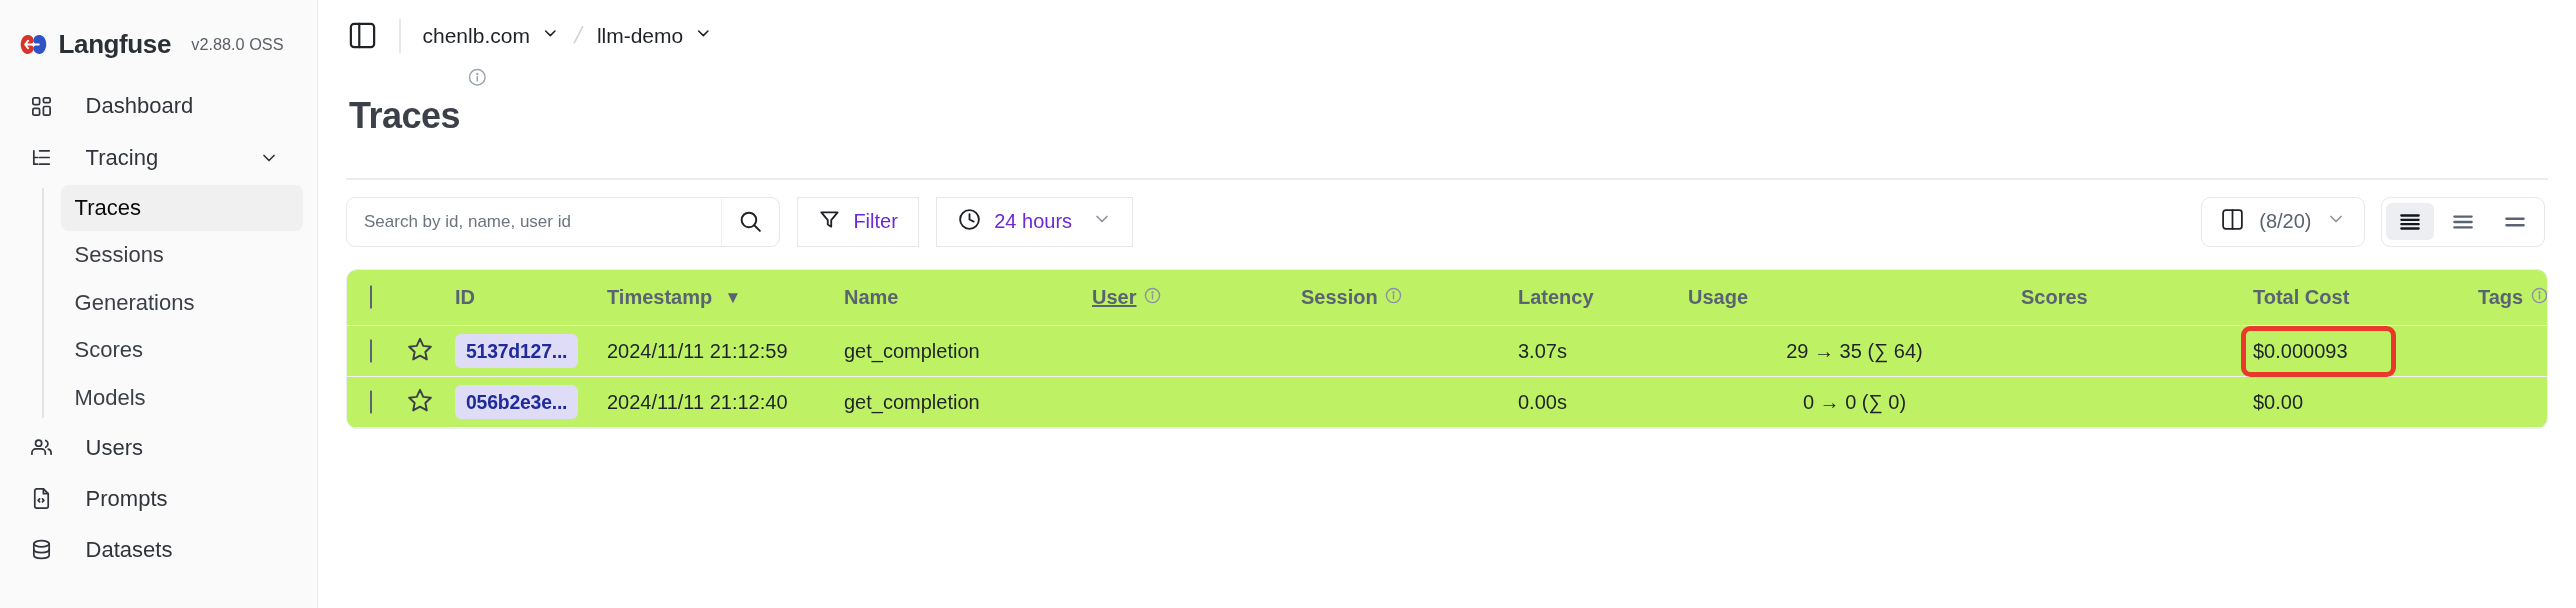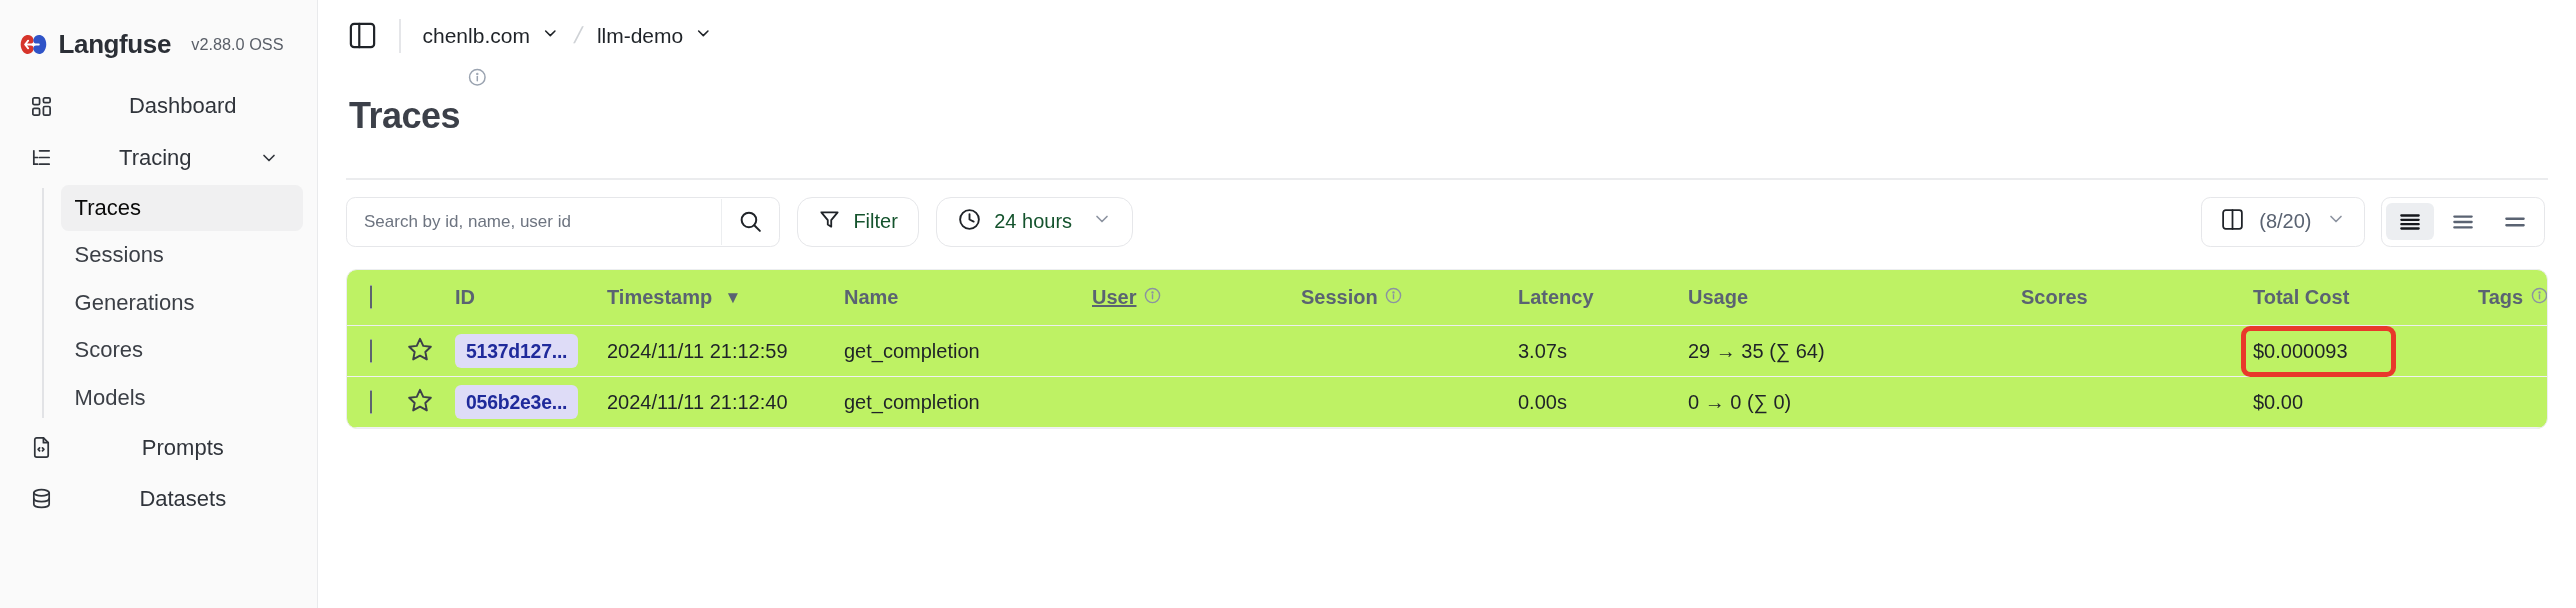--- a/index.html
+++ b/index.html
@@ -24,21 +24,21 @@
   .brand-logo { width: 29px; height: 23px; flex: 0 0 29px; position: relative; }
   .brand-name { font-size: 26px; font-weight: 700; color: #2b2f36; letter-spacing: -0.4px; }
   .brand-version { font-size: 16.3px; color: #5a5f68; margin-left: 9.3px; font-weight: 400; }
 
   .nav { padding: 12.4px 0 0 0; }
   .nav-item {
     display: flex; align-items: center; gap: 33px;
     height: 48px; margin: 3.1px 26px 3.1px 18.6px;
     padding: 0 11px; border-radius: 7.7px;
     font-size: 22px; color: #30343b;
-    cursor: pointer; position: relative; text-align: center;
+    cursor: pointer; position: relative;
   }
   .nav-item .nav-ico { width: 23px; height: 23px; flex: 0 0 23px; display:flex; align-items:center; justify-content:center; }
   .nav-item .nav-label { flex: 1; }
   .nav-chevron { width: 22px; height: 22px; flex: 0 0 22px; display:flex; align-items:center; justify-content:center; }
 
   .subnav { position: relative; margin-left: 42px; padding-left: 0; }
   .subnav::before {
     content: ""; position: absolute; left: 0; top: 3.1px; bottom: 3.1px;
     width: 1.5px; background: #e2e3e6;
   }
@@ -76,22 +76,22 @@
     font-family: "Liberation Sans", sans-serif;
   }
   .search-input::placeholder { color: #6d7480; }
   .search-btn {
     width: 67px; height: 46px; border-left: 1.5px solid #eceef0;
     display:flex; align-items:center; justify-content:center; cursor:pointer; border-radius: 0 7.7px 7.7px 0;
   }
   .btn {
     display: flex; align-items: center; gap: 12.4px;
     height: 50px; padding: 4px 20px;
-    border: 1.5px solid #e6e7ea; border-radius: 15px; background: #fff;
-    font-size: 20px; color: #14532d; cursor: pointer; white-space: nowrap;
+    border: 1.5px solid #e6e7ea; border-radius: 0; background: #fff;
+    font-size: 20px; color: #6d28d9; cursor: pointer; white-space: nowrap;
   }
   .btn .chev { margin-left: 7.7px; }
   .toolbar-right { margin-left: auto; display: flex; align-items: center; gap: 15.5px; }
   .cols-btn { display:flex; align-items:center; gap:14px; height:50px; padding:0 18.6px; border:1.5px solid #e6e7ea; border-radius:9.3px; background:#fff; font-size:20px; color:#5a6372; cursor:pointer;}
   .seg {
     display: flex; align-items: center; gap: 4.6px;
     border: 1.5px solid #e6e7ea; border-radius: 9.3px; background: #fff; padding: 4.6px; height: 50px;
   }
   .seg-btn { width: 48px; height: 37px; border-radius: 6.2px; display:flex; align-items:center; justify-content:center; cursor:pointer; }
   .seg-btn.active { background: #eceef1; }
@@ -110,21 +110,21 @@
   table.traces tr:last-child td { border-bottom: 1.5px solid #f0f1f3; }
   .th-inner, .td-inner { display: flex; align-items: center; gap: 7.7px; }
   .col-check { width: 60px; padding-left: 23px !important; }
   .col-star  { width: 48px; }
   .col-id    { width: 152px; }
   .col-ts    { width: 237px; }
   .col-name  { width: 248px; }
   .col-user  { width: 209px; text-decoration: underline; }
   .col-sess  { width: 217px; }
   .col-lat   { width: 170px; }
-  .col-usage { width: 333px; }
+  .col-usage { width: 333px; text-align: center; }
   .col-scores{ width: 232px; }
   .col-cost  { width: 225px; }
   .col-tags  { width: 155px; }
 
   .checkbox {
     width: 28px; height: 28px; border: 1.5px solid #5d646f; border-radius: 6.2px; background: #fff; cursor: pointer;
   }
   .id-pill {
     display: inline-block; background: #dedcf7; color: #1f2a9b;
     font-weight: 700; font-size: 19.4px; border-radius: 6.2px; padding: 5.4px 11px;
@@ -199,20 +199,31 @@
           <span>Generations</span>
         </div>
         <div class="subnav-item">
           <span>Scores</span>
         </div>
         <div class="subnav-item">
           <span>Models</span>
         </div>
       </div>
 
+      <div class="nav-item">
+        <span class="nav-ico">
+          <svg width="23" height="23" viewBox="0 0 24 24" fill="none" stroke="#30343b" stroke-width="1.8" stroke-linecap="round" stroke-linejoin="round">
+            <path d="M16 19v-1.5a4 4 0 0 0-4-4H6a4 4 0 0 0-4 4V19"></path>
+              <circle cx="9" cy="7.5" r="3.2"></circle>
+            <path d="M22 19v-1.5a4 4 0 0 0-3-3.87"></path>
+              <path d="M16.5 4.6a4 4 0 0 1 0 7.2"></path>
+          </svg>
+        </span>
+        <span class="nav-label">Users</span>
+      </div>
 
       <div class="nav-item">
         <span class="nav-ico">
           <svg width="23" height="23" viewBox="0 0 24 24" fill="none" stroke="#30343b" stroke-width="1.8" stroke-linecap="round" stroke-linejoin="round">
             <path d="M14 2H7a2 2 0 0 0-2 2v16a2 2 0 0 0 2 2h10a2 2 0 0 0 2-2V7z"></path>
               <polyline points="14 2 14 7 19 7"></polyline>
             <path d="M10 12.5 8.5 14l1.5 1.5"></path>
               <path d="M13 12.5 14.5 14 13 15.5"></path>
           </svg>
         </span>

